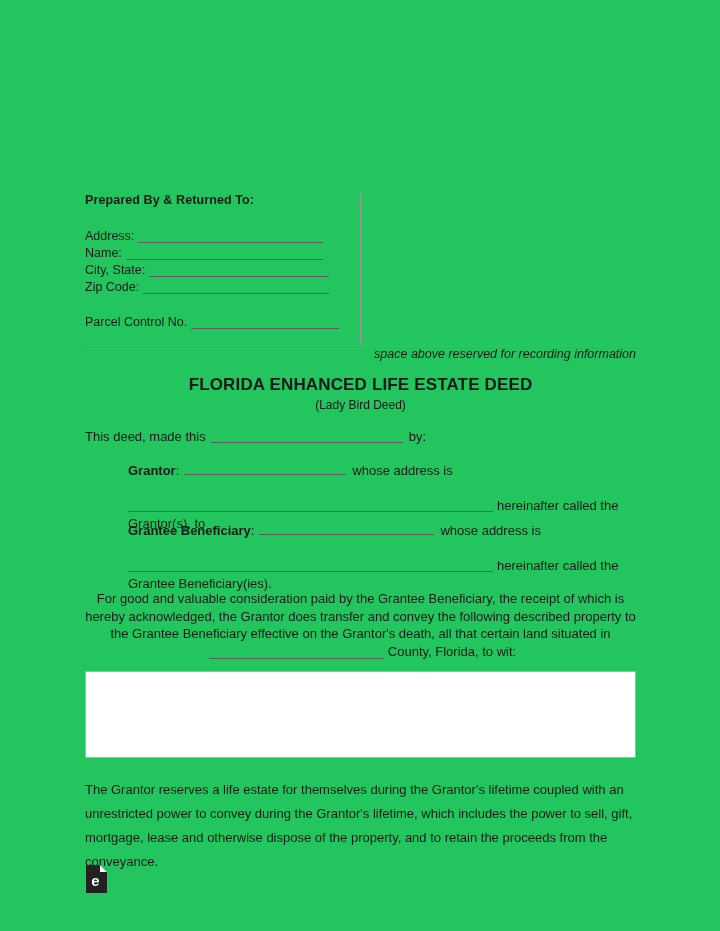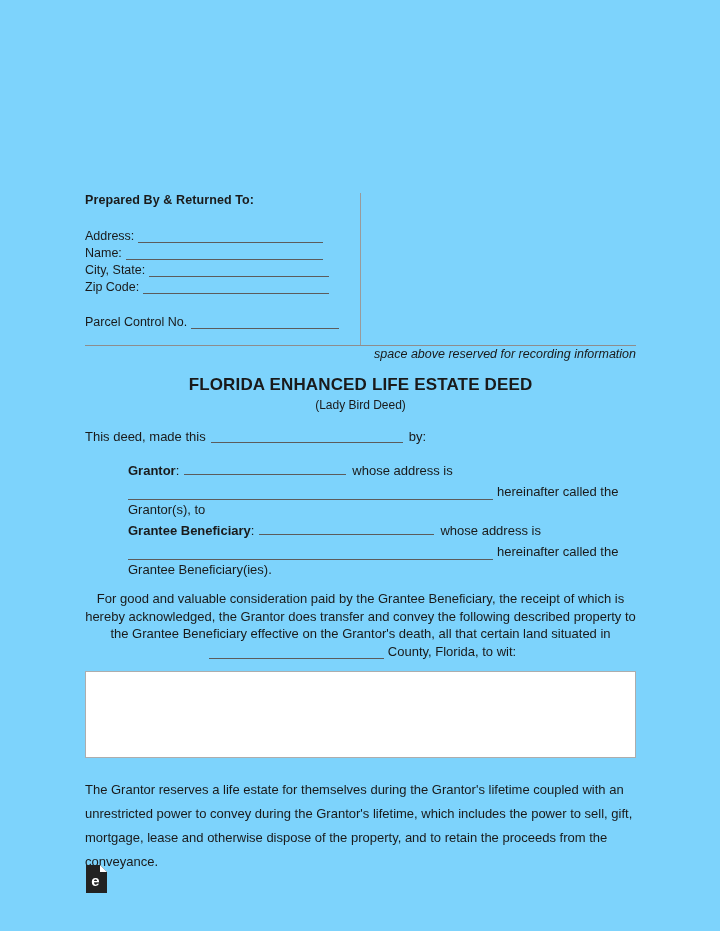--- a/index.html
+++ b/index.html
@@ -13,21 +13,21 @@
     height: 931px;
     position: relative;
     font-family: "Liberation Sans", sans-serif;
     color: #1a1a1a;
     overflow: hidden;
   }
 
   .page {
     position: absolute;
     inset: 0;
-    background: #7dd3fc;
+    background: #22c55e;
   }
 
   
   .doc {
     position: absolute;
     left: 85px;
     top: 0;
     width: 551px;      
     height: 931px;
   }
@@ -155,24 +155,24 @@
     height: 13px;
     margin: 0 6px 0 5px;
   }
   .grantor .party-rule-short { width: 162px; }
   .grantee .party-rule-short { width: 175px; }
   .party-tail { white-space: nowrap; }
 
   .party-line2 {
     position: relative;
     display: flex;
-    align-items: flex-end;
+    align-items: flex-start;
     font-size: 13px;
     line-height: 17.5px;
-    margin-top: 3px;
+    margin-top: 17px;
   }
   .party-rule-long {
     width: 365px;
     border-bottom: 1px solid #5c5c5c;
     height: 15px;
   }
   .party-line2 .tail2 {
     white-space: nowrap;
     margin-left: 4px;
   }

